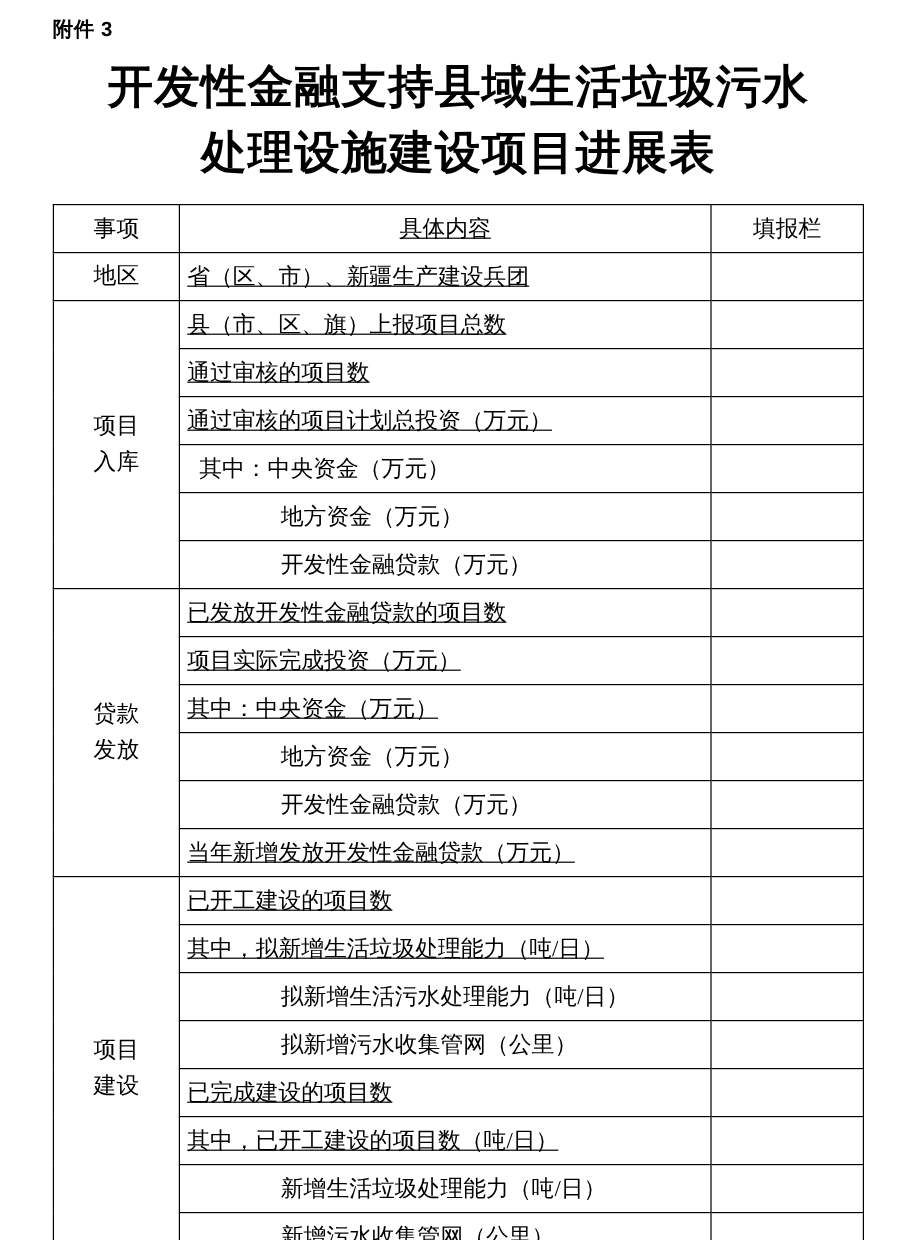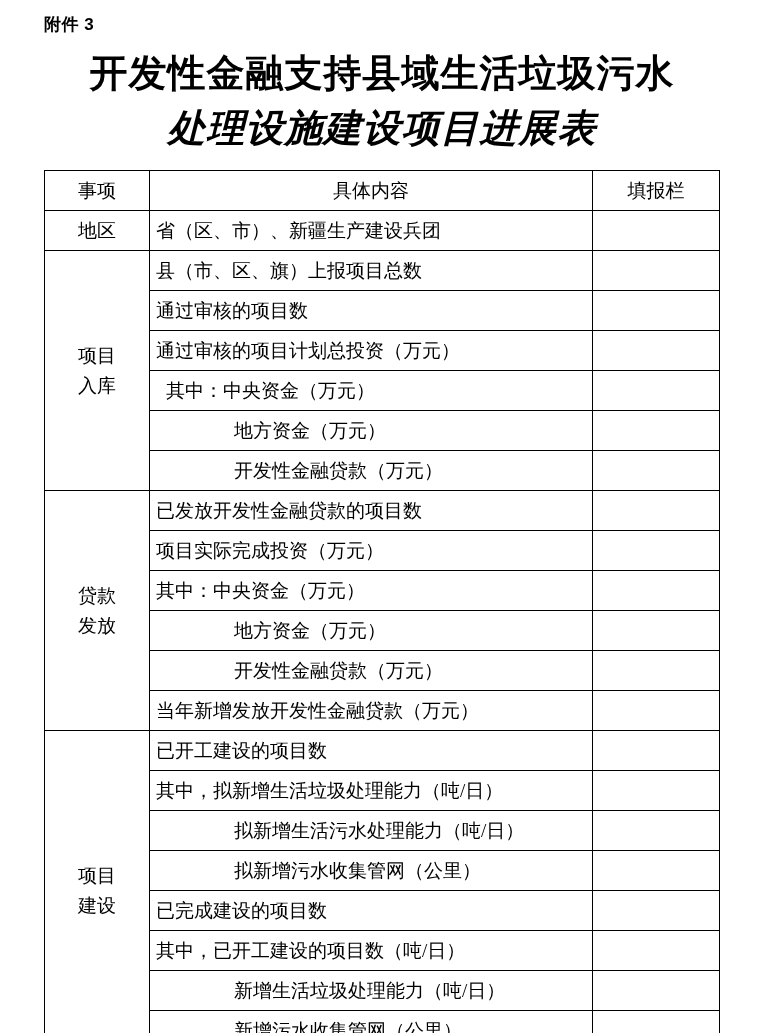--- a/index.html
+++ b/index.html
@@ -32,40 +32,39 @@
     text-align: center;
     font-family: "Liberation Sans", sans-serif;
     font-weight: bold;
     font-size: 38px;
     line-height: 1.45;
     letter-spacing: 1px;
     margin: 6px 0 14px 0;
   }
   .doc-title .line2 {
     display: block;
-    font-style: italic;
   }
   table.progress-table {
     border-collapse: collapse;
     width: 100%;
     table-layout: fixed;
     padding-left: 25px;
   }
   table.progress-table td,
   table.progress-table th {
     border: 1.5px solid #000000;
     font-size: 19px;
     font-family: "Liberation Serif", "DejaVu Serif", serif;
     padding: 0 6px;
     height: 39px;
     vertical-align: middle;
     font-weight: normal;
   }
   .col-item { width: 92px; text-align: center; }
-  .col-content { text-align: left; }
+  .col-content { text-align: left; text-decoration: underline; }
   .col-fill { width: 114px; text-align: center; }
 
   th.col-item, th.col-content, th.col-fill {
     font-weight: bold;
     text-align: center;
     height: 44px;
     font-size: 20px;
   }
   td.item-cell {
     text-align: center;

